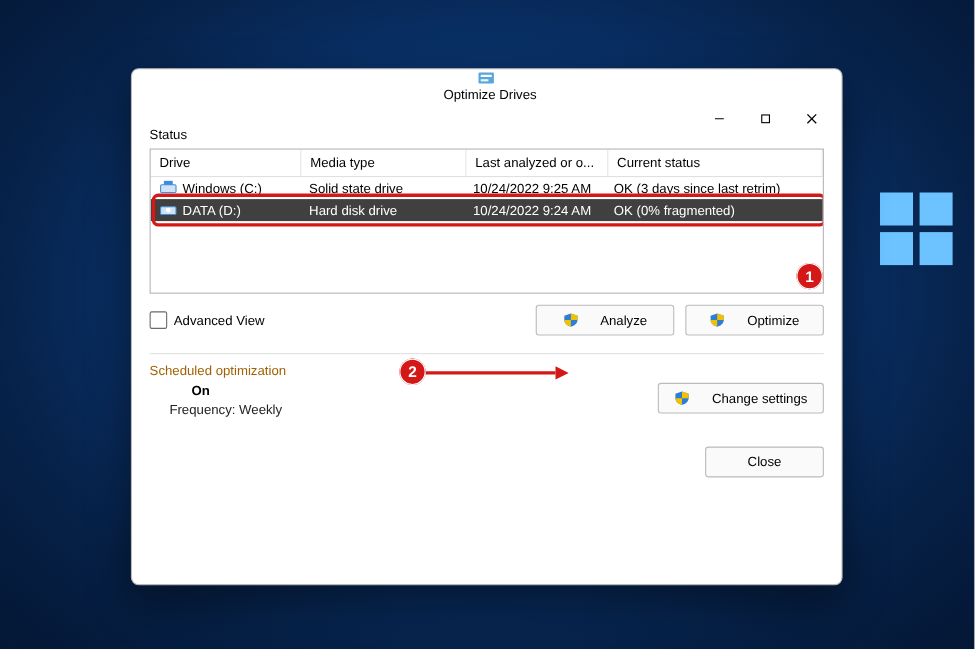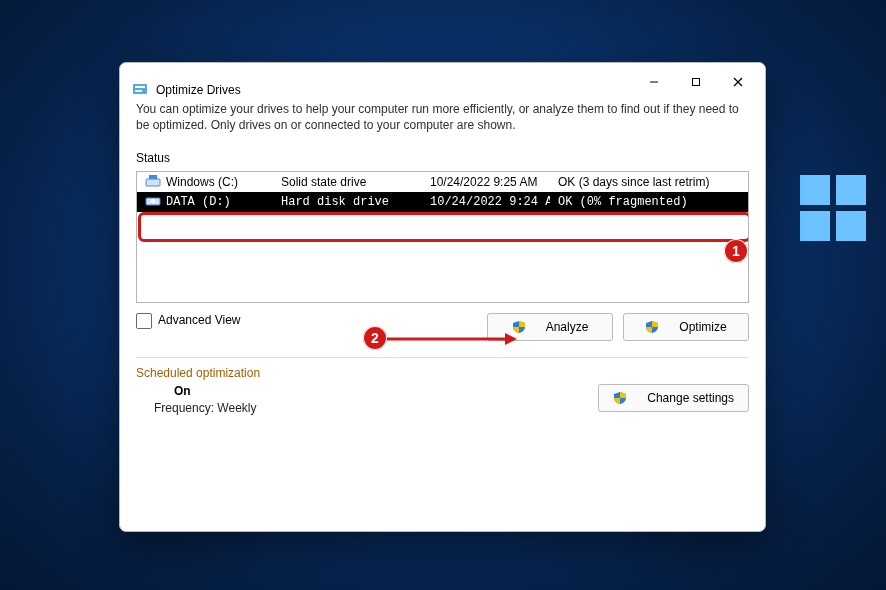--- a/index.html
+++ b/index.html
@@ -1,43 +1,43 @@
 <!DOCTYPE html>
 <html><head>
 <meta charset="utf-8">
 <style>
   html,body{margin:0;padding:0;width:886px;height:590px;overflow:hidden;font-family:"Segoe UI",Tahoma,sans-serif;font-size:12px;}
   .desktop{width:886px;height:590px;background:radial-gradient(ellipse at 50% 45%,#1a5bb0 0%,#0a3570 40%,#062046 75%,#041735 100%);position:relative;}
   .win-glow{position:absolute;left:50%;top:50%;transform:translate(-50%,-50%);width:500px;height:300px;background:radial-gradient(circle,#6db7ff55 0%,transparent 60%);}
   .logo{position:absolute;left:800px;top:175px;display:flex;flex-wrap:wrap;width:74px;gap:6px;}
   .logo div{width:30px;height:30px;background:#6cc3ff;}
   .window{position:absolute;left:119px;top:62px;width:645px;height:468px;background:#ffffff;border:1px solid #b8b8b8;border-radius:7px;box-shadow:0 14px 40px rgba(0,0,0,.45);}
-  .titlebar{height:34px;display:flex;align-items:flex-end;padding:0 6px 0 12px;}
+  .titlebar{height:34px;display:flex;align-items:center;padding:0 6px 0 12px;flex-direction:column;}
   .app-icon{width:16px;height:16px;margin-right:8px;display:inline-block;}
   .title{font-size:12px;color:#000;}
   .winbtns{margin-left:auto;display:flex;align-items:center;}
   .winbtn{width:42px;height:30px;display:flex;align-items:center;justify-content:center;color:#000;border-radius:4px;}
   .content{padding:0 16px 10px 16px;color:#000;}
   .intro{font-size:12px;color:#303030;line-height:1.35;margin-top:4px;}
   .section-label{font-size:12px;margin-top:18px;color:#000;}
   .drive-box{margin-top:6px;border:1px solid #b5b5b5;height:130px;background:#fff;position:relative;overflow:hidden;}
   .dheader{display:flex;height:24px;align-items:center;border-bottom:1px solid #e0e0e0;font-size:12px;}
   .dheader>div{padding:0 8px;border-right:1px solid #e5e5e5;height:100%;display:flex;align-items:center;overflow:hidden;white-space:nowrap;text-overflow:ellipsis;}
   .col-drive{width:120px;}
   .col-media{width:133px;}
   .col-last{width:112px;}
   .col-status{flex:1;}
   .drow{display:flex;height:20px;align-items:center;font-size:12px;}
   .drow>div{padding:0 8px;overflow:hidden;white-space:nowrap;}
   .drow .col-drive{display:flex;align-items:center;gap:5px;}
-  .drow.selected{background:#000000;color:#fff;font-family:Liberation Mono, monospace;}
+  .drow.selected{background:#404040;color:#fff;}
   .highlight-box{position:absolute;left:1px;top:40px;width:607px;height:24px;border:3px solid #d41818;border-radius:6px;pointer-events:none;}
   .annot-badge{position:absolute;width:24px;height:24px;border-radius:50%;background:#d41818;color:#fff;font-weight:700;font-size:14px;display:flex;align-items:center;justify-content:center;box-shadow:0 0 0 1px #fff inset;pointer-events:none;z-index:50;}
   .arrow{position:absolute;pointer-events:none;z-index:49;}
-  .row-below{display:flex;align-items:flex-start;margin-top:10px;}
+  .row-below{display:flex;align-items:center;margin-top:10px;}
   .checkbox{width:14px;height:14px;border:1px solid #6a6a6a;border-radius:2px;margin-right:6px;background:#fff;}
   .btn{height:26px;padding:0 14px;border:1px solid #bbbbbb;border-radius:3px;background:#fafafa;font-size:12px;display:inline-flex;align-items:center;gap:20px;cursor:default;min-width:96px;justify-content:center;}
   hr.sep{border:none;border-top:1px solid #e0e0e0;margin:16px 0 8px 0;}
   .sched-title{font-size:12px;color:#a16207;}
   .sched-inner{padding:4px 0 0 18px;display:flex;align-items:flex-start;justify-content:space-between;}
   .sched-text b{font-size:12px;margin-left:20px;}
   .sched-text p{margin:3px 0;font-size:12px;color:#222;}
   .footer{margin-top:24px;display:flex;justify-content:flex-end;padding-right:0;}
   .shield{width:14px;height:14px;}
 </style>
@@ -78,25 +78,30 @@
         <div class="winbtn">
             <svg width="10" height="10">
               <line x1="1" y1="1" x2="9" y2="9" stroke="#000" stroke-width="1.2"></line>
               <line x1="9" y1="1" x2="1" y2="9" stroke="#000" stroke-width="1.2"></line>
             </svg>
           </div>
       </div>
     </div>
 
     <div class="content">
-      <div class="intro">You can optimize your drives to help your computer run more efficiently, or analyze them to find out if they need to be optimized. Only drives on or connected to your computer are shown.</div>
 
       <div class="section-label">Status</div>
 
       <div class="drive-box">
+        <div class="dheader">
+          <div class="col-drive">Drive</div>
+          <div class="col-media">Media type</div>
+          <div class="col-last">Last analyzed or o...</div>
+          <div class="col-status">Current status</div>
+        </div>
 
         <div class="drow">
           <div class="col-drive">
             <span><svg width="16" height="12">
                   <rect x="1" y="4" width="14" height="7" rx="1" fill="#cfe3f7" stroke="#4a8ccf"></rect>
                   <rect x="4" y="0" width="8" height="4" fill="#3d8be0"></rect>
                 </svg></span>
             <span>Windows (C:)</span>
           </div>
           <div class="col-media">Solid state drive</div>
@@ -154,20 +159,25 @@
         <div class="btn" style="min-width:110px">
           <span class="shield"><svg viewBox="0 0 14 14">
                 <path d="M7 1 L13 3 V7 C13 10 10 12.5 7 13 C4 12.5 1 10 1 7 V3 Z" fill="#2e7dd7"></path>
                 <path d="M7 1 L13 3 V7 H7 Z" fill="#f2c200"></path>
                 <path d="M7 7 H1 V7 C1 10 4 12.5 7 13 Z" fill="#f2c200"></path>
               </svg></span>
           <span>Change settings</span>
         </div>
       </div>
 
+      <div class="footer">
+        <div class="btn" style="min-width:78px">
+          <span>Close</span>
+        </div>
+      </div>
     </div>
 
     <div class="annot-badge" style="left:604px;top:176px">1</div>
     <div class="annot-badge" style="left:243px;top:263px">2</div>
     <svg class="arrow" style="left:267px;top:268px" width="130" height="16">
       <line x1="0" y1="8" x2="118" y2="8" stroke="#d41818" stroke-width="3"></line>
       <polygon points="118,2 130,8 118,14" fill="#d41818"></polygon>
     </svg>
 
   </div>

